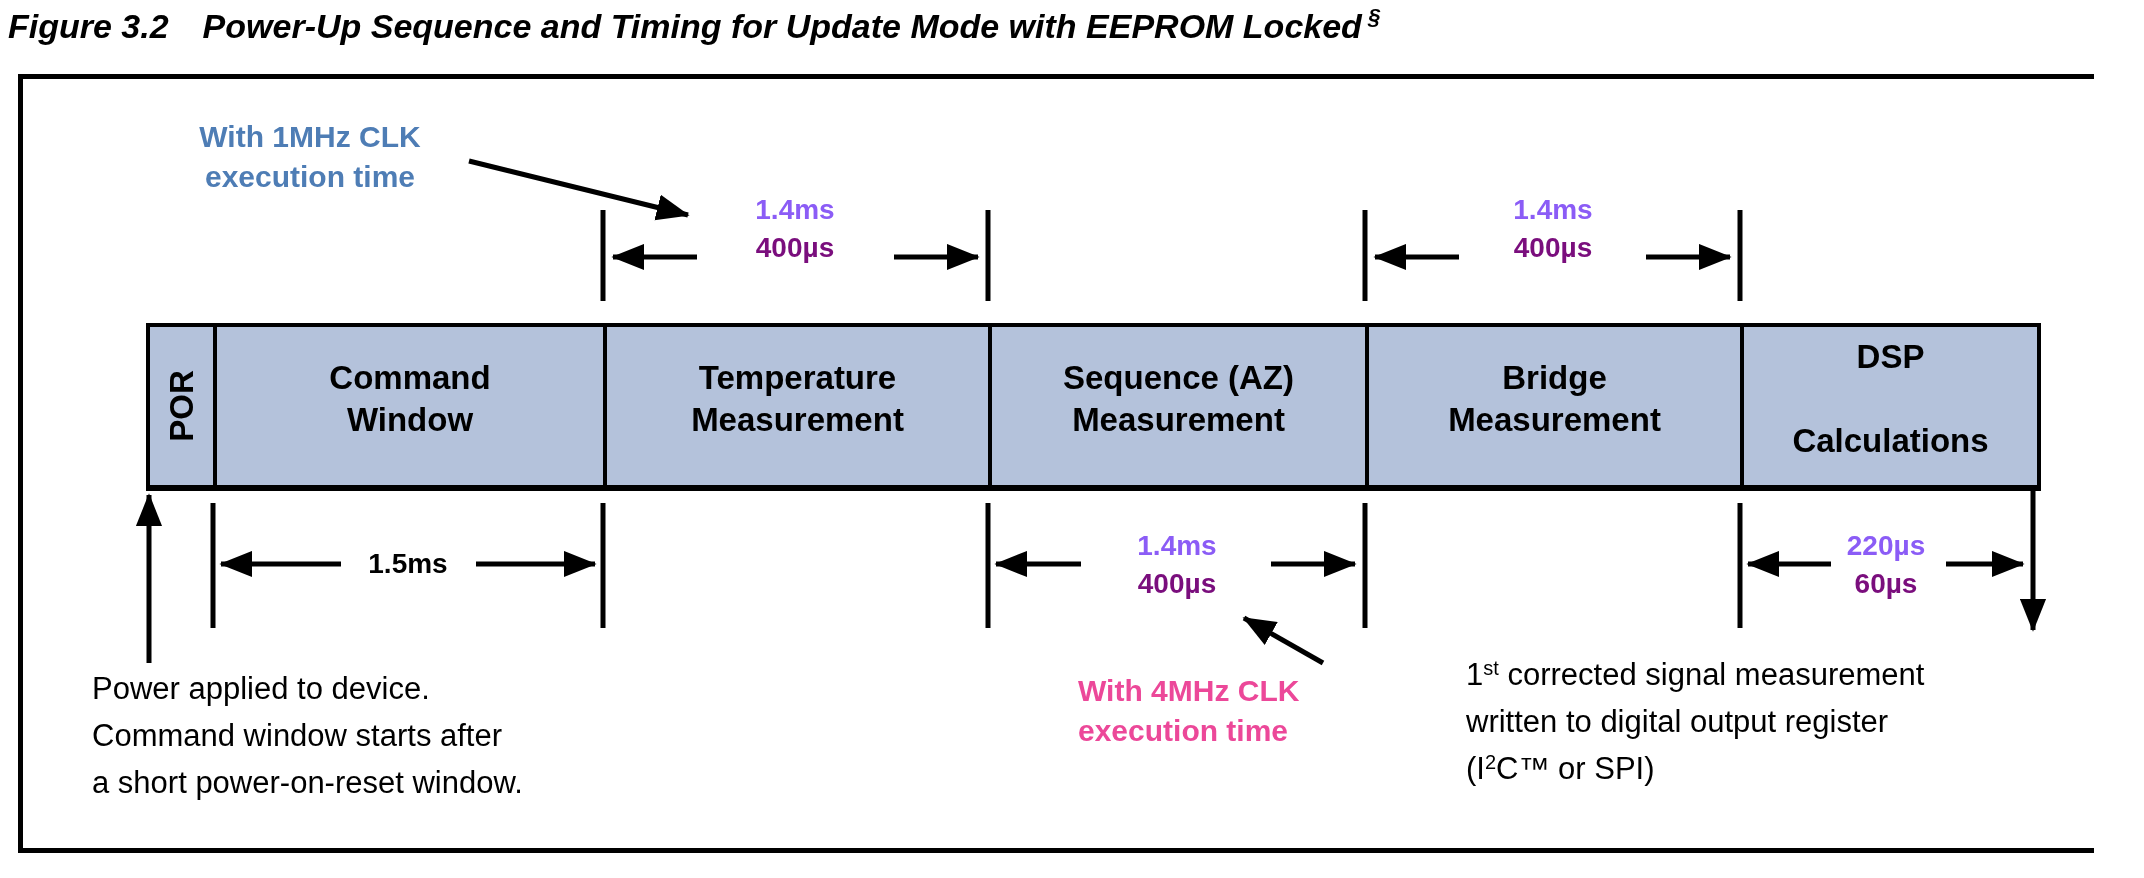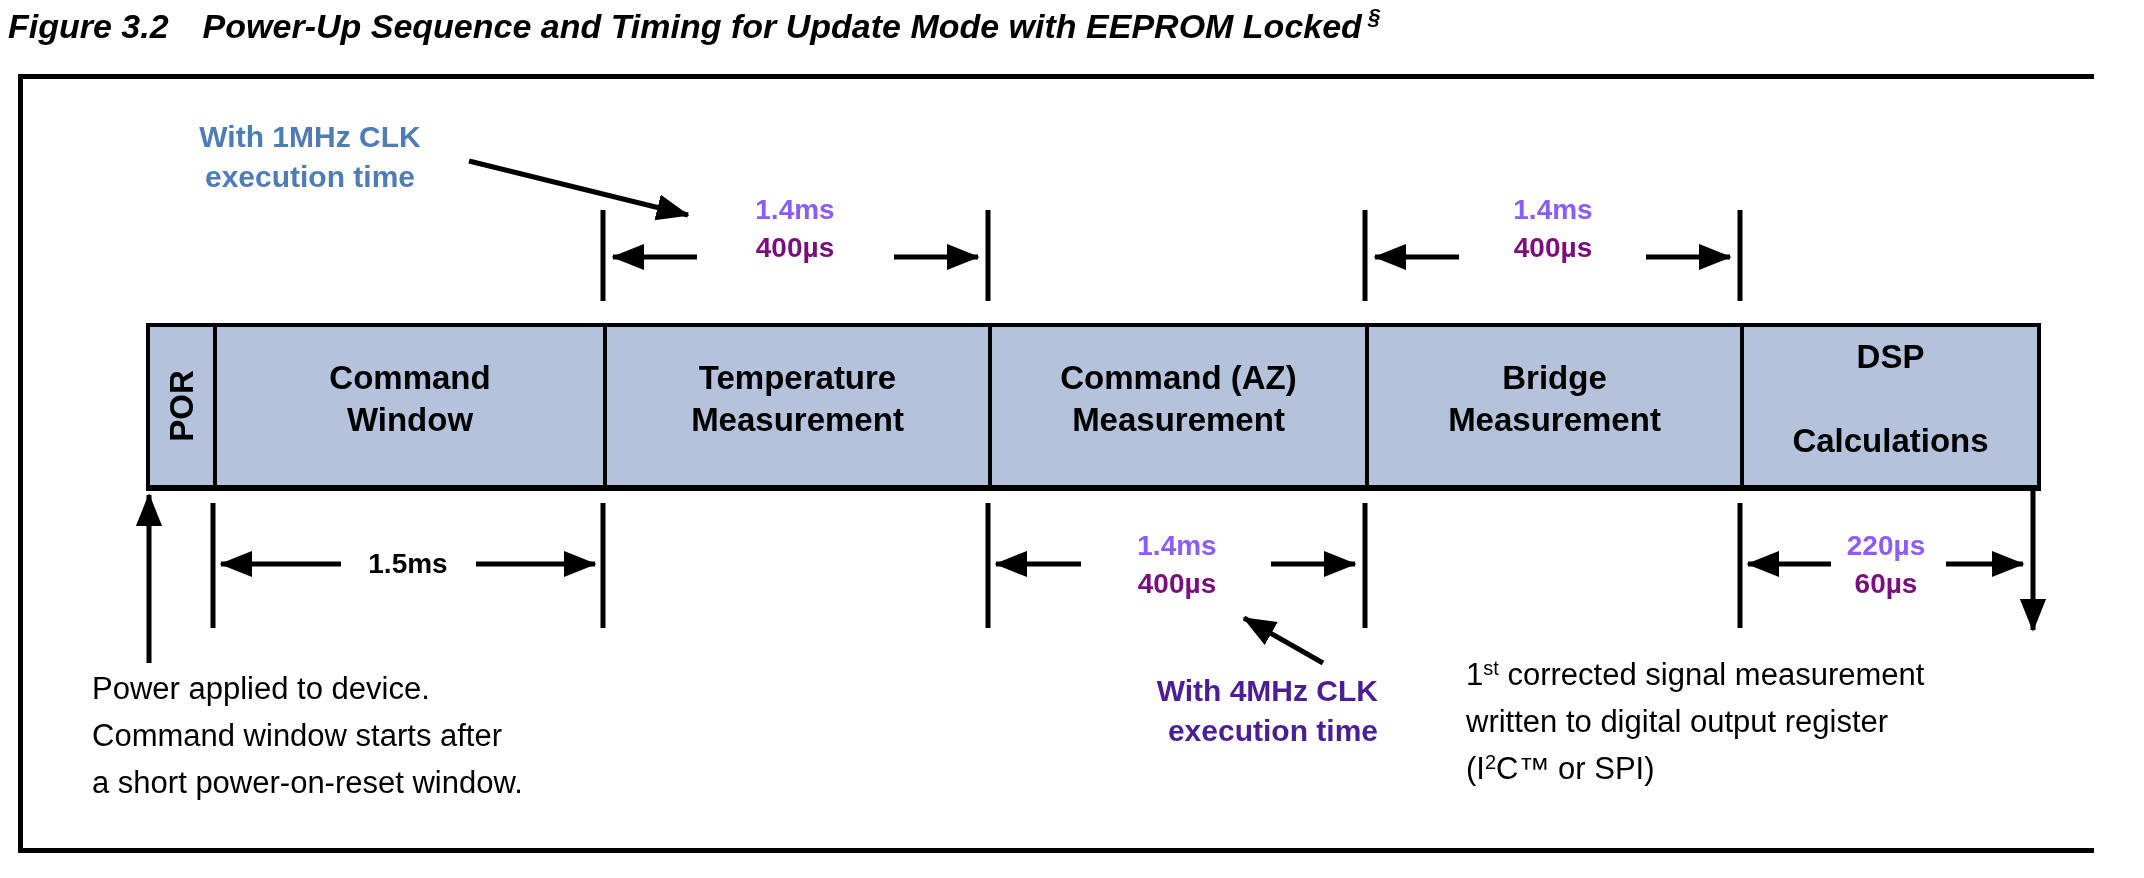--- a/index.html
+++ b/index.html
@@ -40,21 +40,21 @@
     font-weight:bold;font-size:28px;line-height:38px;white-space:nowrap;
   }
   .t-blue{color:#8b5cf6;}
   .t-purple{color:#7a0e7d;}
   .t-black{color:#000;}
   
   .clk-note{
     position:absolute;font-weight:bold;font-size:30px;line-height:40px;white-space:nowrap;
   }
   .clk-note.blue{left:137px;top:38px;width:300px;text-align:center;color:#4e7db5;}
-  .clk-note.purple{left:1055px;top:592px;width:300px;text-align:right;color:#4c1d95;}
+  .clk-note.purple{left:1055px;top:592px;width:300px;text-align:left;color:#ec4899;}
   
   .note-par{
     position:absolute;font-size:31px;line-height:47px;color:#000;white-space:nowrap;
   }
   .note-par.left{left:69px;top:586px;}
   .note-par.right{left:1443px;top:572px;}
   .note-par sup{font-size:20px;line-height:0;vertical-align:10px;}
 </style>
 </head>
 <body>
@@ -117,21 +117,21 @@
       </div>
       <div class="block" style="width:390px">
         <div>Command</div>
         <div>Window</div>
       </div>
       <div class="block" style="width:385px">
         <div>Temperature</div>
         <div>Measurement</div>
       </div>
       <div class="block" style="width:377px">
-        <div>Command (AZ)</div>
+        <div>Sequence (AZ)</div>
         <div>Measurement</div>
       </div>
       <div class="block" style="width:375px">
         <div>Bridge</div>
         <div>Measurement</div>
       </div>
       <div class="block" style="width:293px">
         <div>DSP</div>
         <div>Calculations</div>
       </div>

